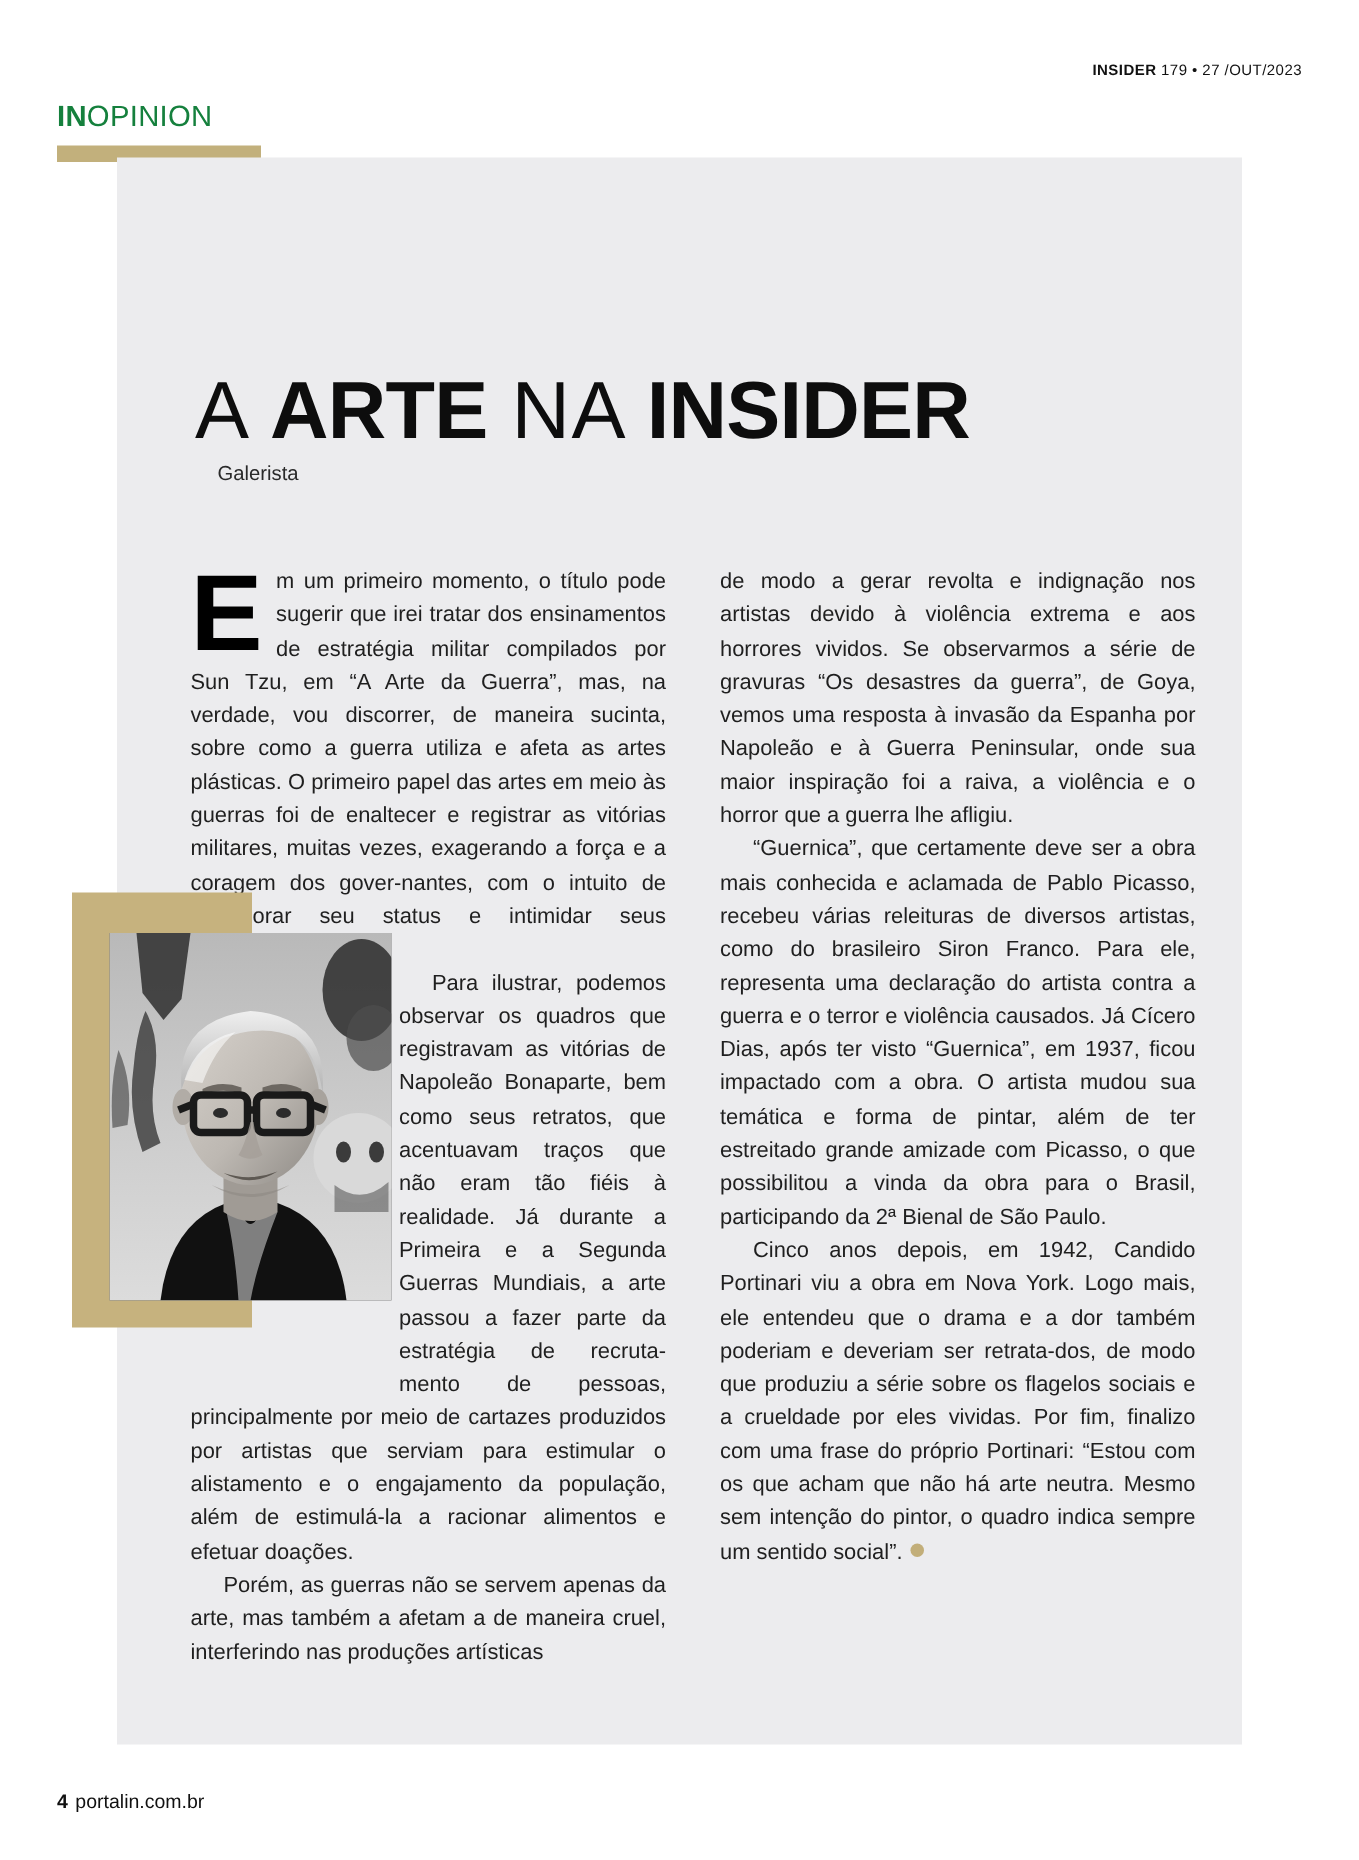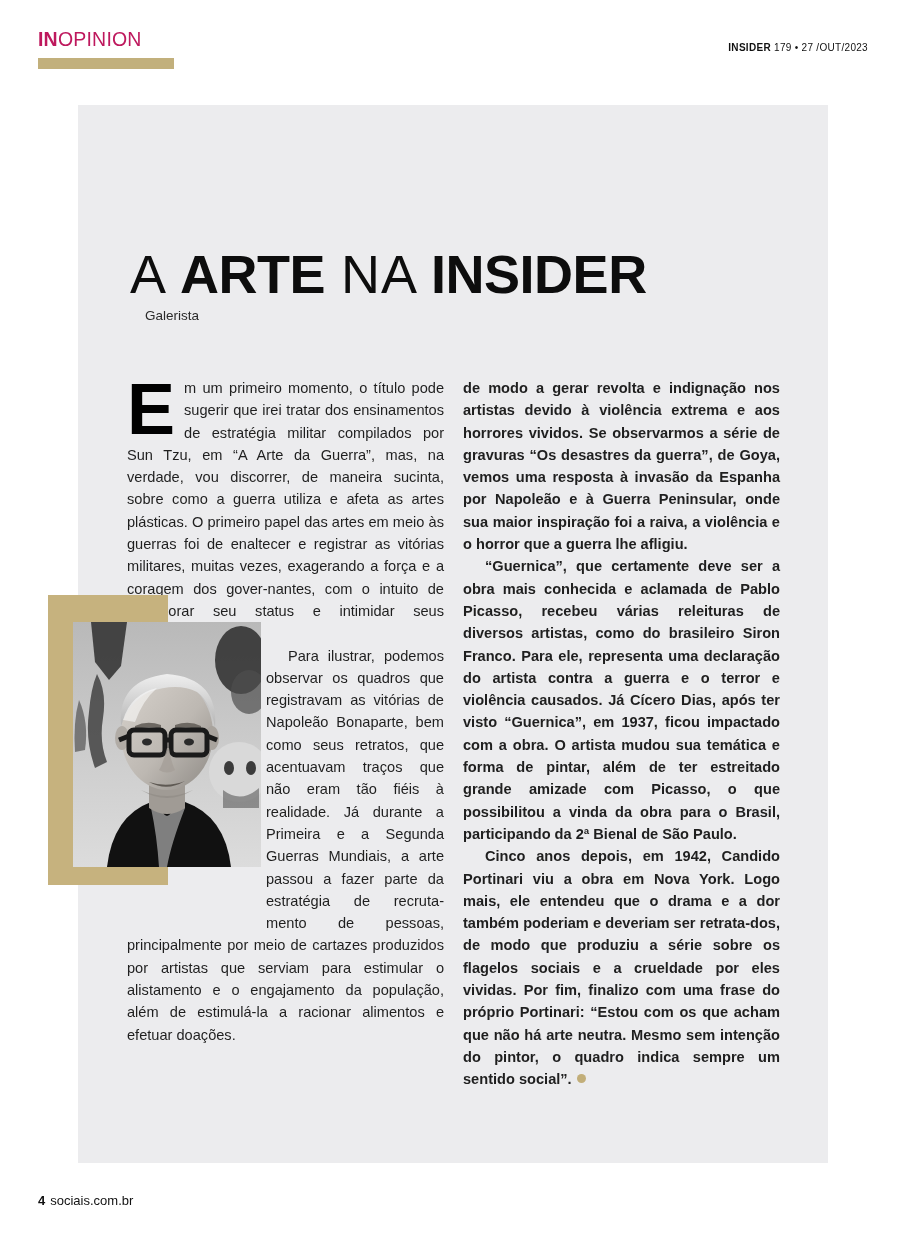--- a/index.html
+++ b/index.html
@@ -25,23 +25,24 @@
     height: 48px;
   }
   #brand-block {
     position: absolute;
     left: 0;
     top: 0;
   }
   #brand-text {
     font-size: 19.5px;
     letter-spacing: 0.2px;
-    color: #be185d;
+    color: #15803d;
     line-height: 1;
     white-space: nowrap;
+    margin-top: 39px;
   }
   #brand-text .b-strong { font-weight: 700; }
   #brand-text .b-light  { font-weight: 400; }
   #brand-rule {
     margin-top: 8px;
     width: 136px;
     height: 11px;
     background: #c2b07c;
   }
   #issue-line {
@@ -109,21 +110,21 @@
     position: absolute;
     top: 272px;
     width: 317px;
     font-size: 14.6px;
     line-height: 22.3px;
     text-align: justify;
     color: #1f1f1f;
     hyphens: none;
   }
   #col-left  { left: 49px; }
-  #col-right { left: 385px; font-weight: bold; }
+  #col-right { left: 402px; }
 
   .column p { margin: 0; }
   .column p + p { text-indent: 22px; }
 
   
   #dropcap {
     float: left;
     font-size: 72px;
     line-height: 56px;
     font-weight: 700;
@@ -205,20 +206,21 @@
 
 <div id="article-panel">
 
   <h1 id="headline"><span class="t-thin">A </span><span class="t-bold">ARTE</span><span class="t-thin"> NA </span><span class="t-bold">INSIDER</span></h1>
 
   <div id="byline-role">Galerista</div>
 
   <div class="column" id="col-left">
     <p><span id="dropcap">E</span><span>m um primeiro momento, o título pode sugerir que irei tratar dos ensinamentos de estratégia militar compilados por Sun Tzu, em “A Arte da Guerra”, mas, na verdade, vou discorrer, de maneira sucinta, sobre como a guerra utiliza e  afeta as artes plásticas. O primeiro papel das artes em meio às guerras foi de enaltecer e registrar as vitórias militares, muitas vezes, exagerando a força e a coragem dos gover-nantes, com o intuito de corroborar seu status e intimidar seus oponentes.</span></p>
     <p><span id="photo-gap"></span><span>Para ilustrar, podemos observar os quadros que registravam as vitórias de Napoleão Bonaparte, bem como seus retratos, que acentuavam traços que não eram tão fiéis à realidade. Já durante a Primeira e a Segunda Guerras Mundiais, a arte passou a fazer parte da estratégia de recruta-mento de pessoas, principalmente por meio de cartazes produzidos por artistas que serviam para estimular o alistamento e o engajamento da população, além de estimulá-la a racionar alimentos e efetuar doações.</span></p>
+    <p>Porém, as guerras não se servem apenas da arte, mas também a afetam a de maneira cruel, interferindo nas produções artísticas</p>
   </div>
 
   <div class="column" id="col-right">
     <p>de modo a gerar revolta e indignação nos artistas devido à violência extrema e aos horrores vividos. Se observarmos a série de gravuras “Os desastres da guerra”, de Goya, vemos uma resposta à invasão da Espanha por Napoleão e à Guerra Peninsular, onde sua maior inspiração foi a raiva, a violência e o horror que a guerra lhe afligiu.</p>
     <p>“Guernica”, que certamente deve ser a obra mais conhecida e aclamada de Pablo Picasso, recebeu várias releituras de diversos artistas, como do brasileiro Siron Franco. Para ele, representa uma declaração do artista contra a guerra e o terror e violência causados. Já Cícero Dias, após ter visto “Guernica”, em 1937, ficou impactado com a obra. O artista mudou sua temática e forma de pintar, além de ter estreitado grande amizade com Picasso, o que possibilitou a vinda da obra para o Brasil, participando da 2ª Bienal de São Paulo.</p>
     <p><span>Cinco anos depois, em 1942, Candido Portinari viu a obra em Nova York. Logo mais, ele entendeu que o drama e a dor também poderiam e deveriam ser retrata-dos, de modo que produziu a série sobre os flagelos sociais e a crueldade por eles vividas. Por fim, finalizo com uma frase do próprio Portinari: “Estou com os que acham que não há arte neutra. Mesmo sem intenção do pintor, o quadro indica sempre um sentido social”.</span><span class="endmark"></span></p>
   </div>
 </div>
 
 <div id="portrait-figure">
@@ -288,14 +290,14 @@
 
         <path d="M76 160 Q94 170 112 159 Q94 166 76 160 Z" fill="#5e5953"></path>
 
         <path d="M68 168 Q94 184 120 168 Q94 180 68 168 Z" fill="#8a857f" opacity="0.5"></path>
       </g>
     </svg>
   </div>
 </div>
 
 <div id="page-footer">
-  <span id="page-number">4</span><span id="site-url">sociais.com.br</span>
+  <span id="page-number">4</span><span id="site-url">portalin.com.br</span>
 </div>
 
 </body></html>

